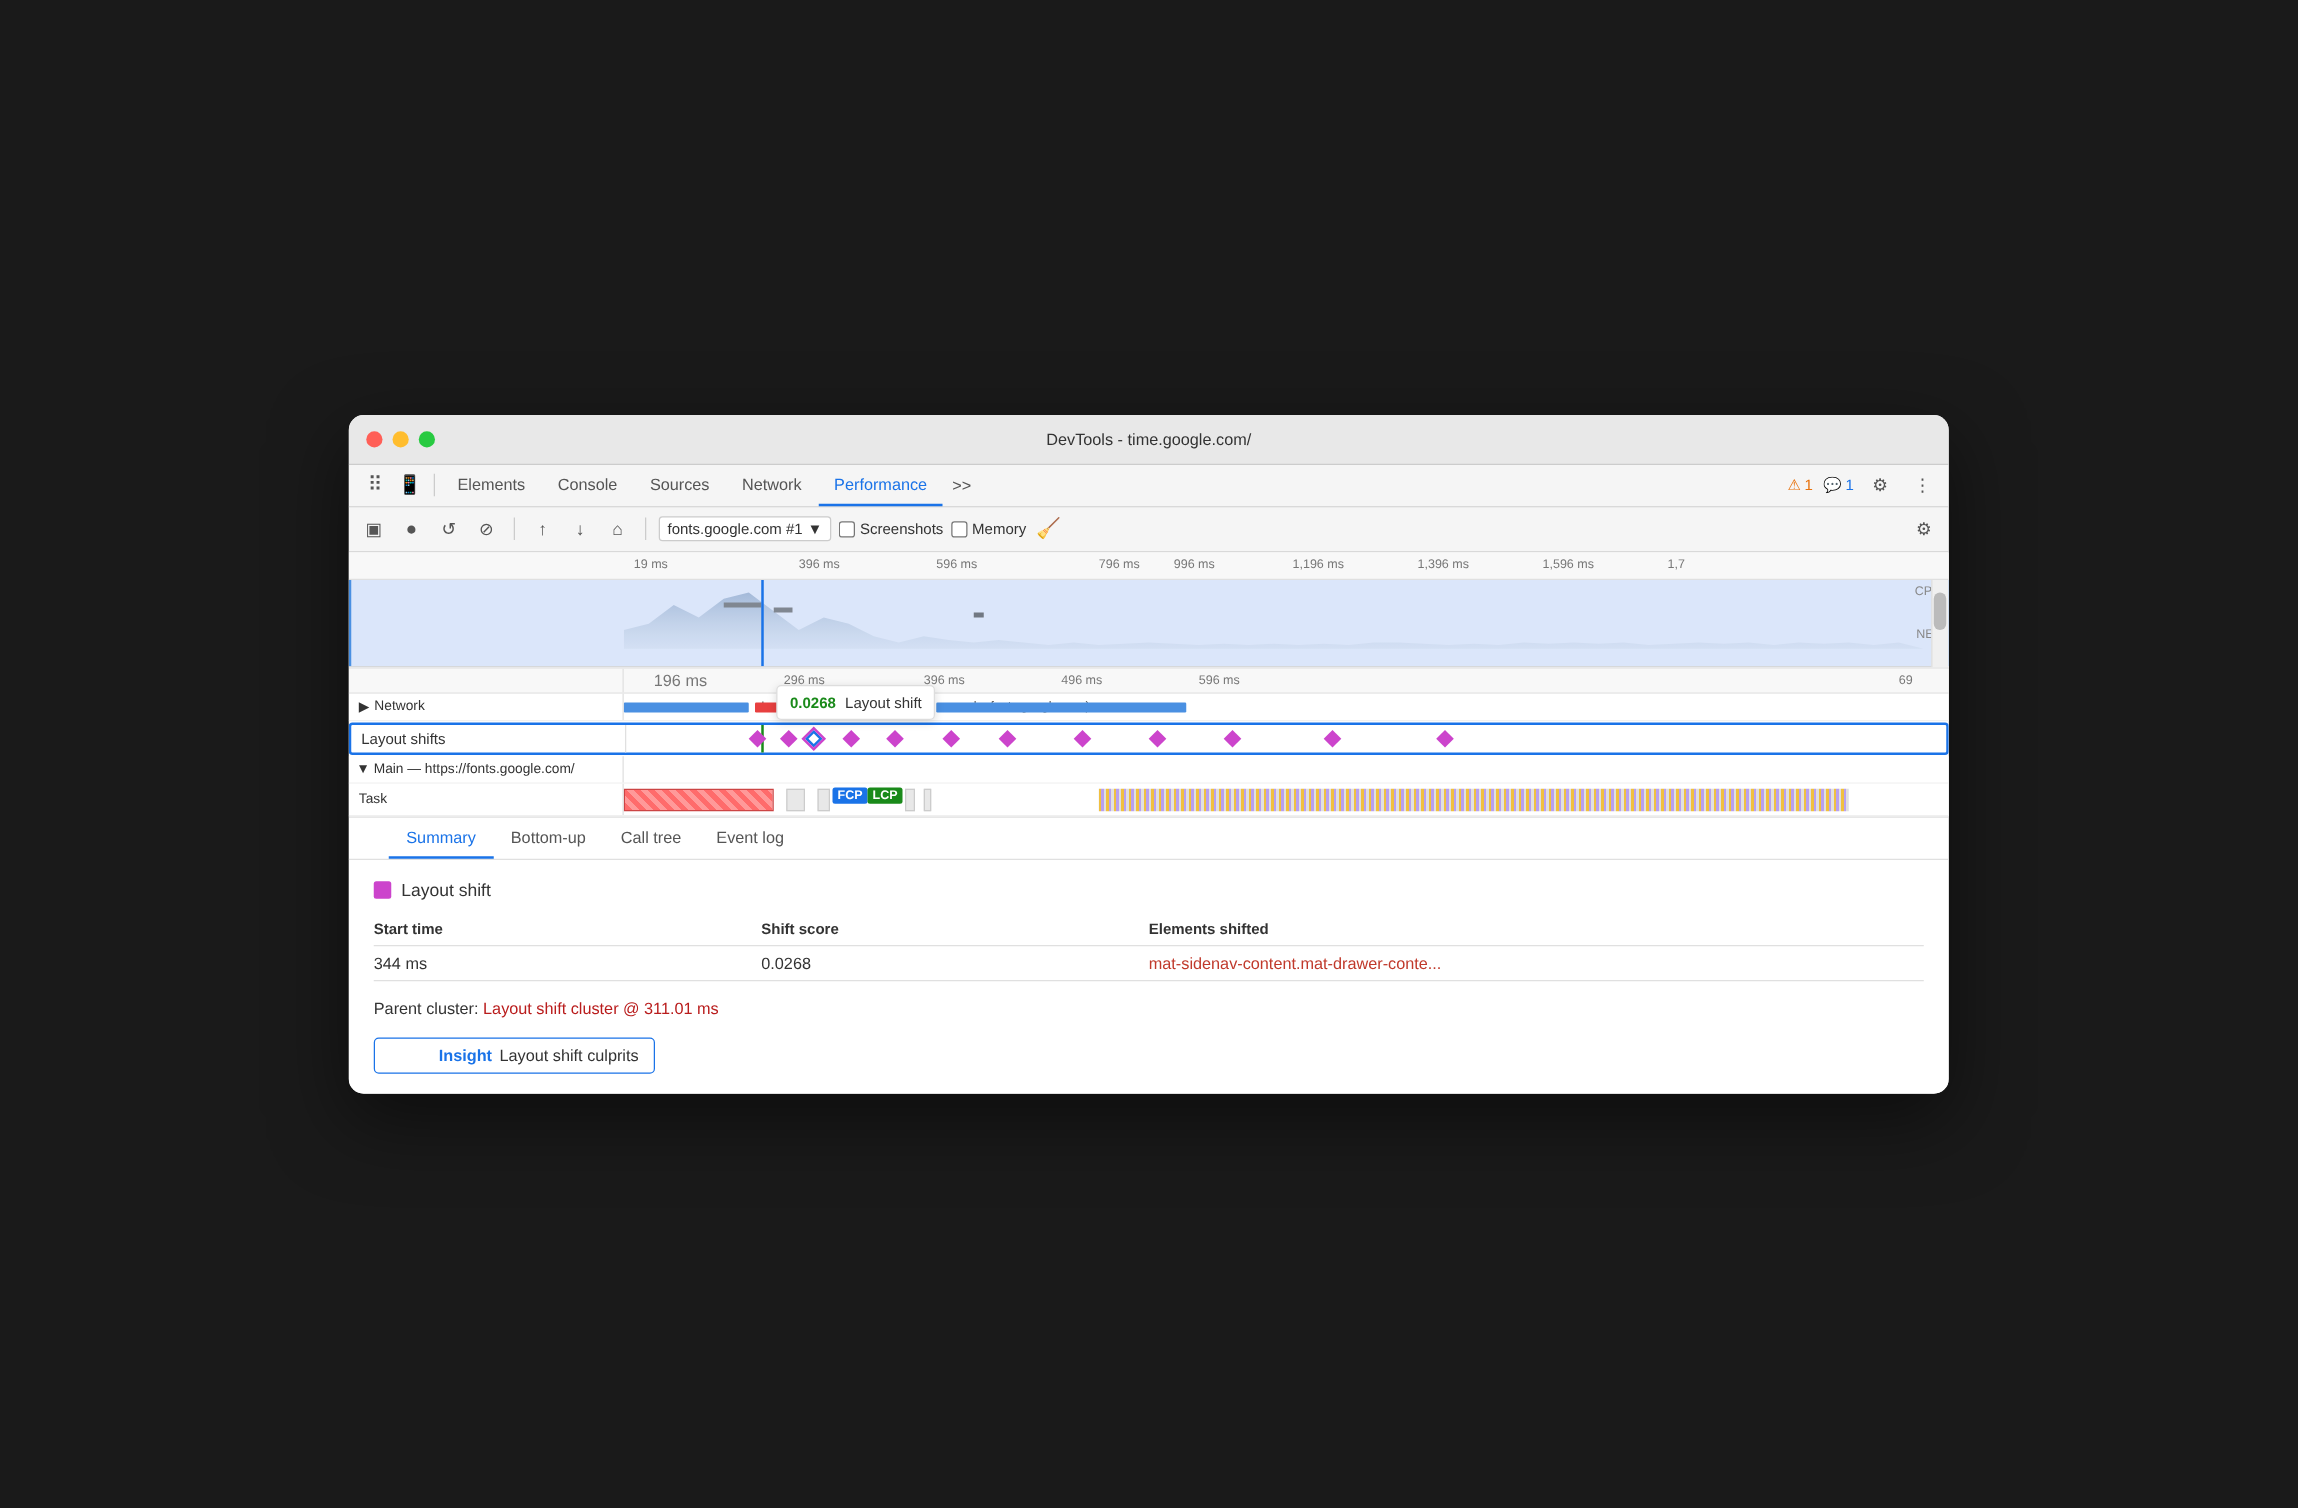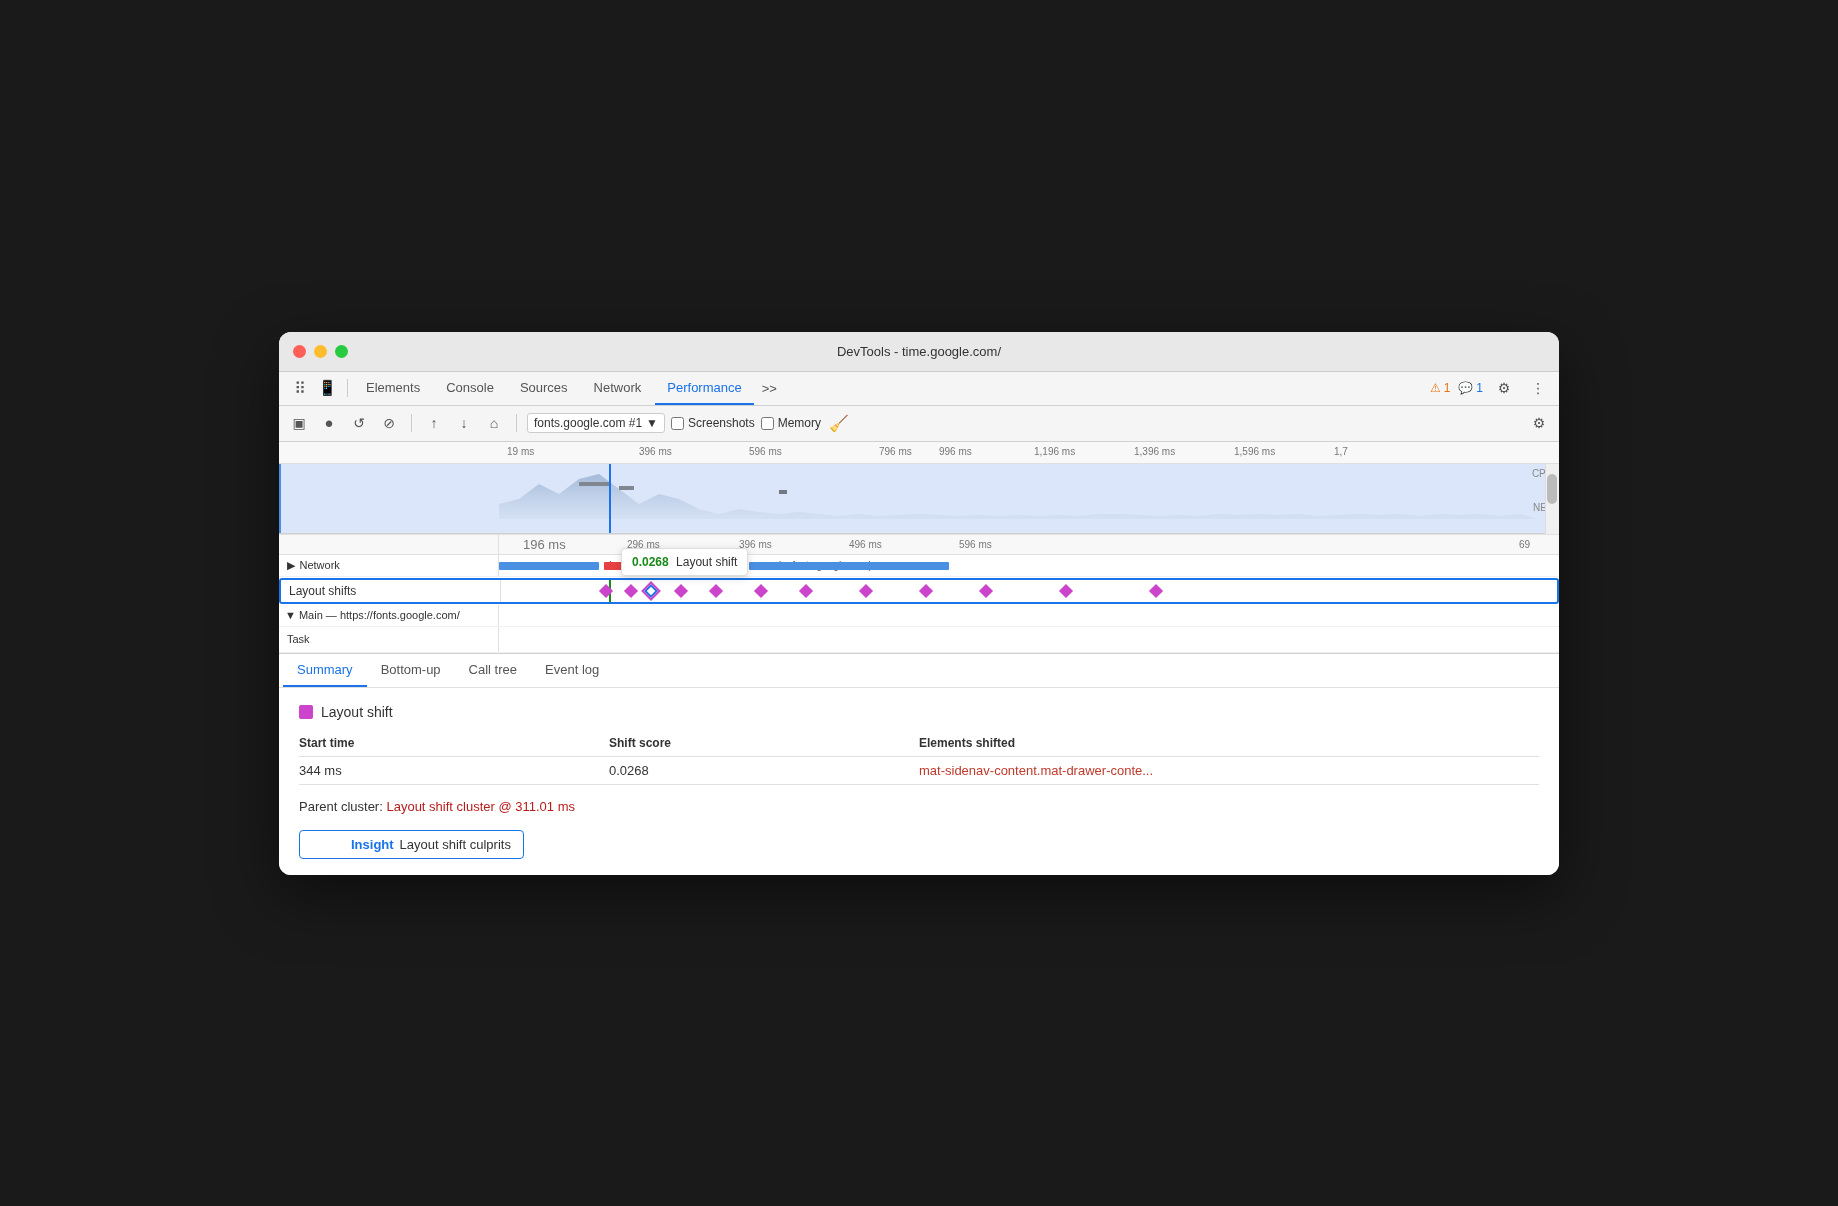--- a/index.html
+++ b/index.html
@@ -388,21 +388,21 @@
 
     
     .bottom-panel {
       background: white;
       border-top: 1px solid #d0d0d0;
       padding: 0;
     }
     .panel-tabs {
       display: flex;
       border-bottom: 1px solid #e0e0e0;
-      padding: 0 4px;
+      padding: 0 32px;
       gap: 0;
     }
     .panel-tab {
       padding: 8px 14px;
       font-size: 13px;
       color: #555;
       cursor: pointer;
       border-bottom: 2px solid transparent;
     }
     .panel-tab.active {
@@ -672,20 +672,36 @@
       <div class="main-label">
         <span style="font-size:11px; color:#333;">▼ Main — https://fonts.google.com/</span>
       </div>
       <div class="track-content"></div>
     </div>
 
     <div class="task-bar-row">
       <div class="task-label">
         <span>Task</span>
       </div>
+      <div class="task-content">
+
+        <div class="task-block task-long" style="left:0; width:120px;"></div>
+
+        <div class="task-block task-short" style="left:130px; width:15px;"></div>
+        <div class="task-block task-short" style="left:155px; width:10px;"></div>
+
+        <div class="fcp-badge" style="left:167px; top:3px;">FCP</div>
+
+        <div class="lcp-badge" style="left:195px; top:3px;">LCP</div>
+
+        <div class="task-block task-short" style="left:225px; width:8px;"></div>
+        <div class="task-block task-short" style="left:240px; width:6px;"></div>
+
+        <div class="task-block" style="left:380px; width:600px; background: repeating-linear-gradient(90deg, #f0c040 0px, #f0c040 2px, #b8a0f0 2px, #b8a0f0 4px, #e0e0e0 4px, #e0e0e0 6px, #f0c040 6px);"></div>
+      </div>
     </div>
   </div>
 
   <div class="bottom-panel">
 
     <div class="panel-tabs">
       <div class="panel-tab active">Summary</div>
       <div class="panel-tab">Bottom-up</div>
       <div class="panel-tab">Call tree</div>
       <div class="panel-tab">Event log</div>

